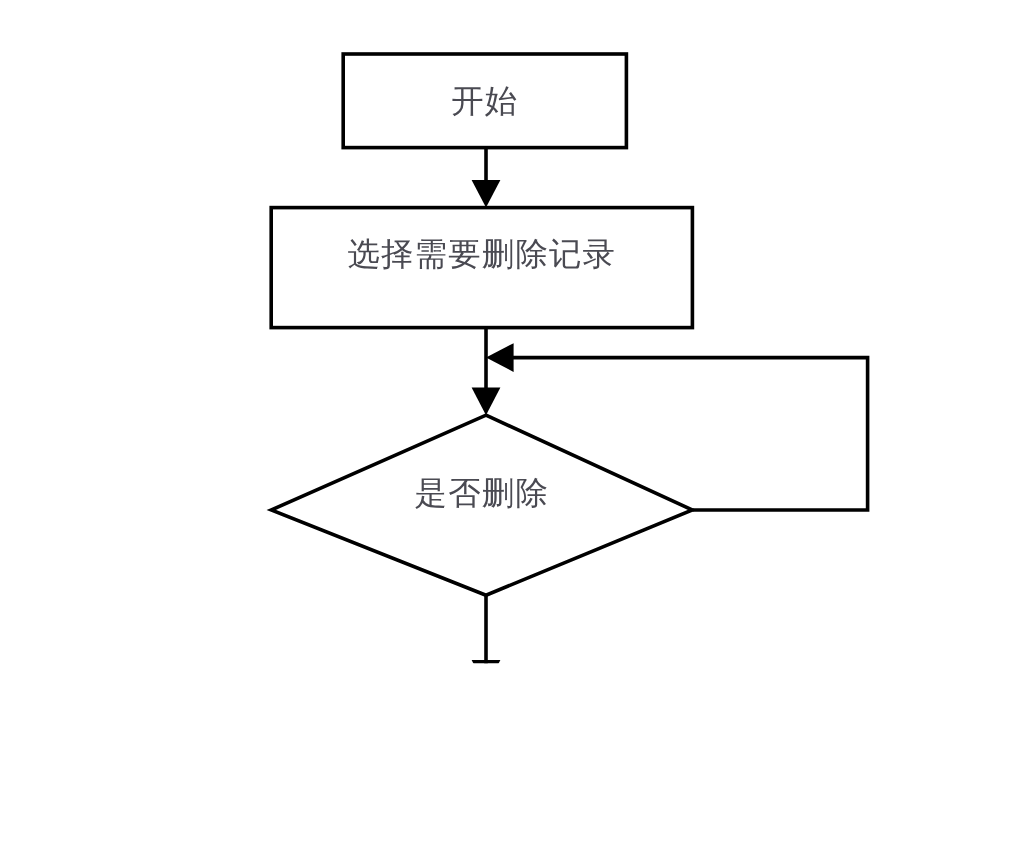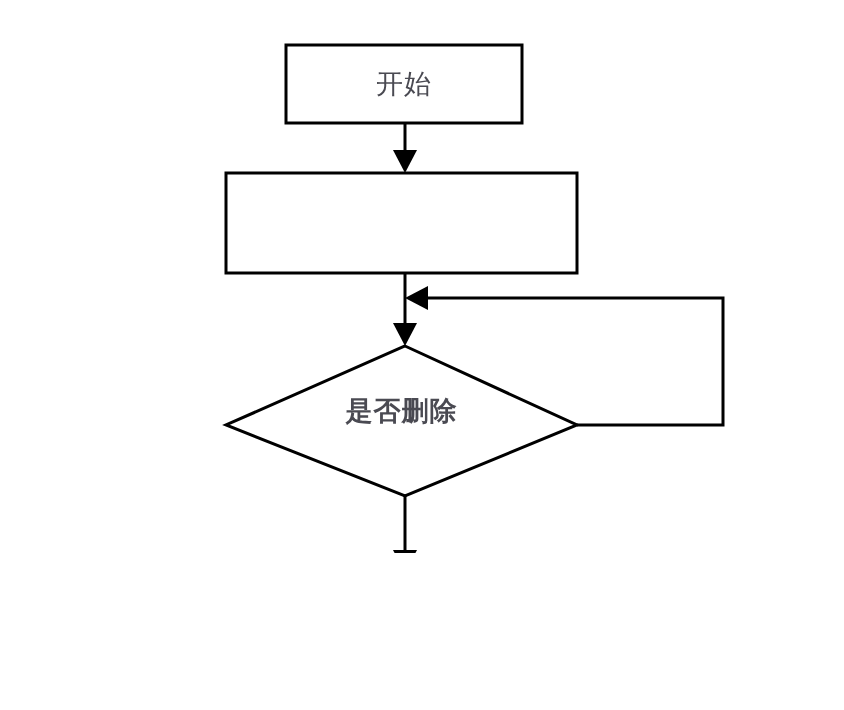--- a/index.html
+++ b/index.html
@@ -28,21 +28,21 @@
     color: #4a4a52;
     font-family: "Liberation Serif", "DejaVu Serif", serif;
     font-size: 27px;
     line-height: 1.1;
     letter-spacing: 1px;
     white-space: nowrap;
     user-select: none;
   }
   .lbl-start    { left: 286px; top: 70px;  width: 236px; }
   .lbl-select   { left: 226px; top: 198px; width: 351px; }
-  .lbl-decision { left: 226px; top: 397px; width: 351px; font-weight: bold; }
+  .lbl-decision { left: 226px; top: 397px; width: 351px; }
   .lbl-update   { left: 286px; top: 602px; width: 236px; }
 </style>
 </head>
 <body>
 
 <div id="flowchart-canvas">
 
   <svg id="flowchart-svg" viewBox="0 0 844 710" xmlns="http://www.w3.org/2000/svg">
 
     <rect x="286" y="45" width="236" height="78" fill="#ffffff" stroke="#000000" stroke-width="3"></rect>
@@ -62,17 +62,18 @@
     <line x1="405" y1="496" x2="405" y2="560" stroke="#000000" stroke-width="3"></line>
     <polygon points="405,573 393,550 417,550" fill="#000000"></polygon>
 
     <polyline points="577,425 723,425 723,298 418,298" fill="none" stroke="#000000" stroke-width="3" stroke-linejoin="miter"></polyline>
     <polygon points="405,298 428,286 428,310" fill="#000000"></polygon>
 
   </svg>
 
   <div class="node-label lbl-start">开始</div>
 
+  <div class="node-label lbl-select">选择需要删除记录</div>
 
   <div class="node-label lbl-decision">是否删除</div>
 
 
 </div>
 
 </body></html>

